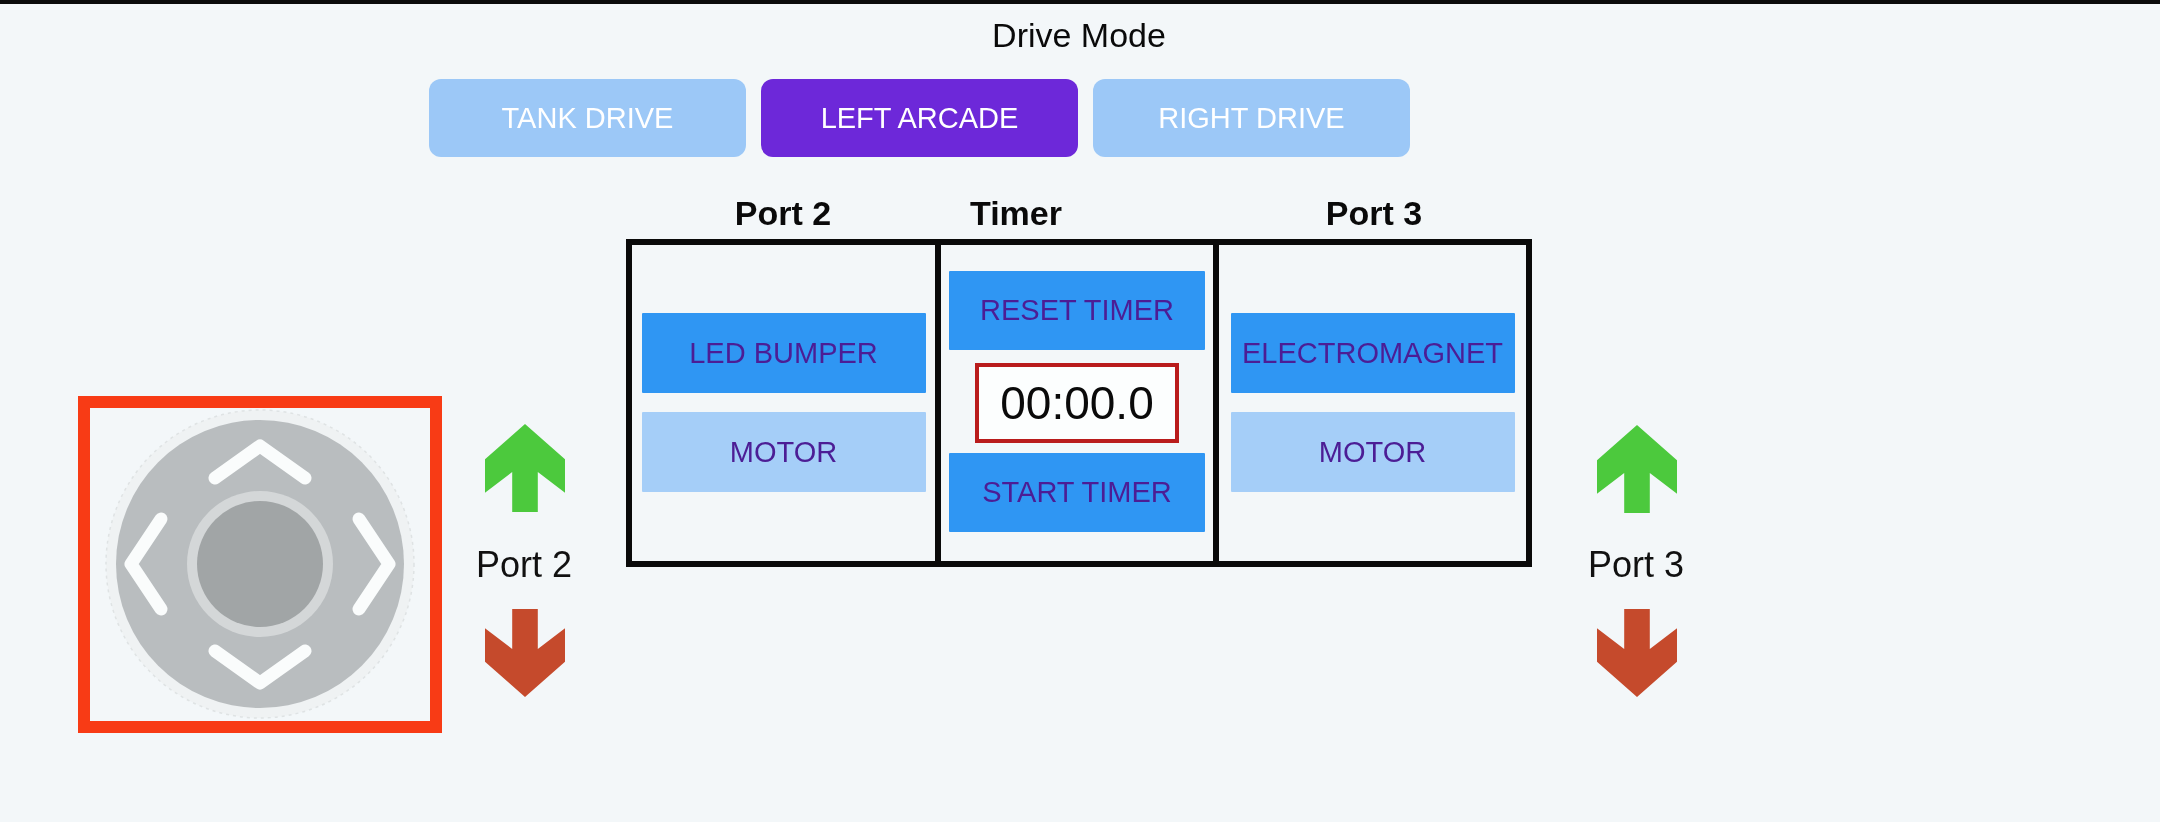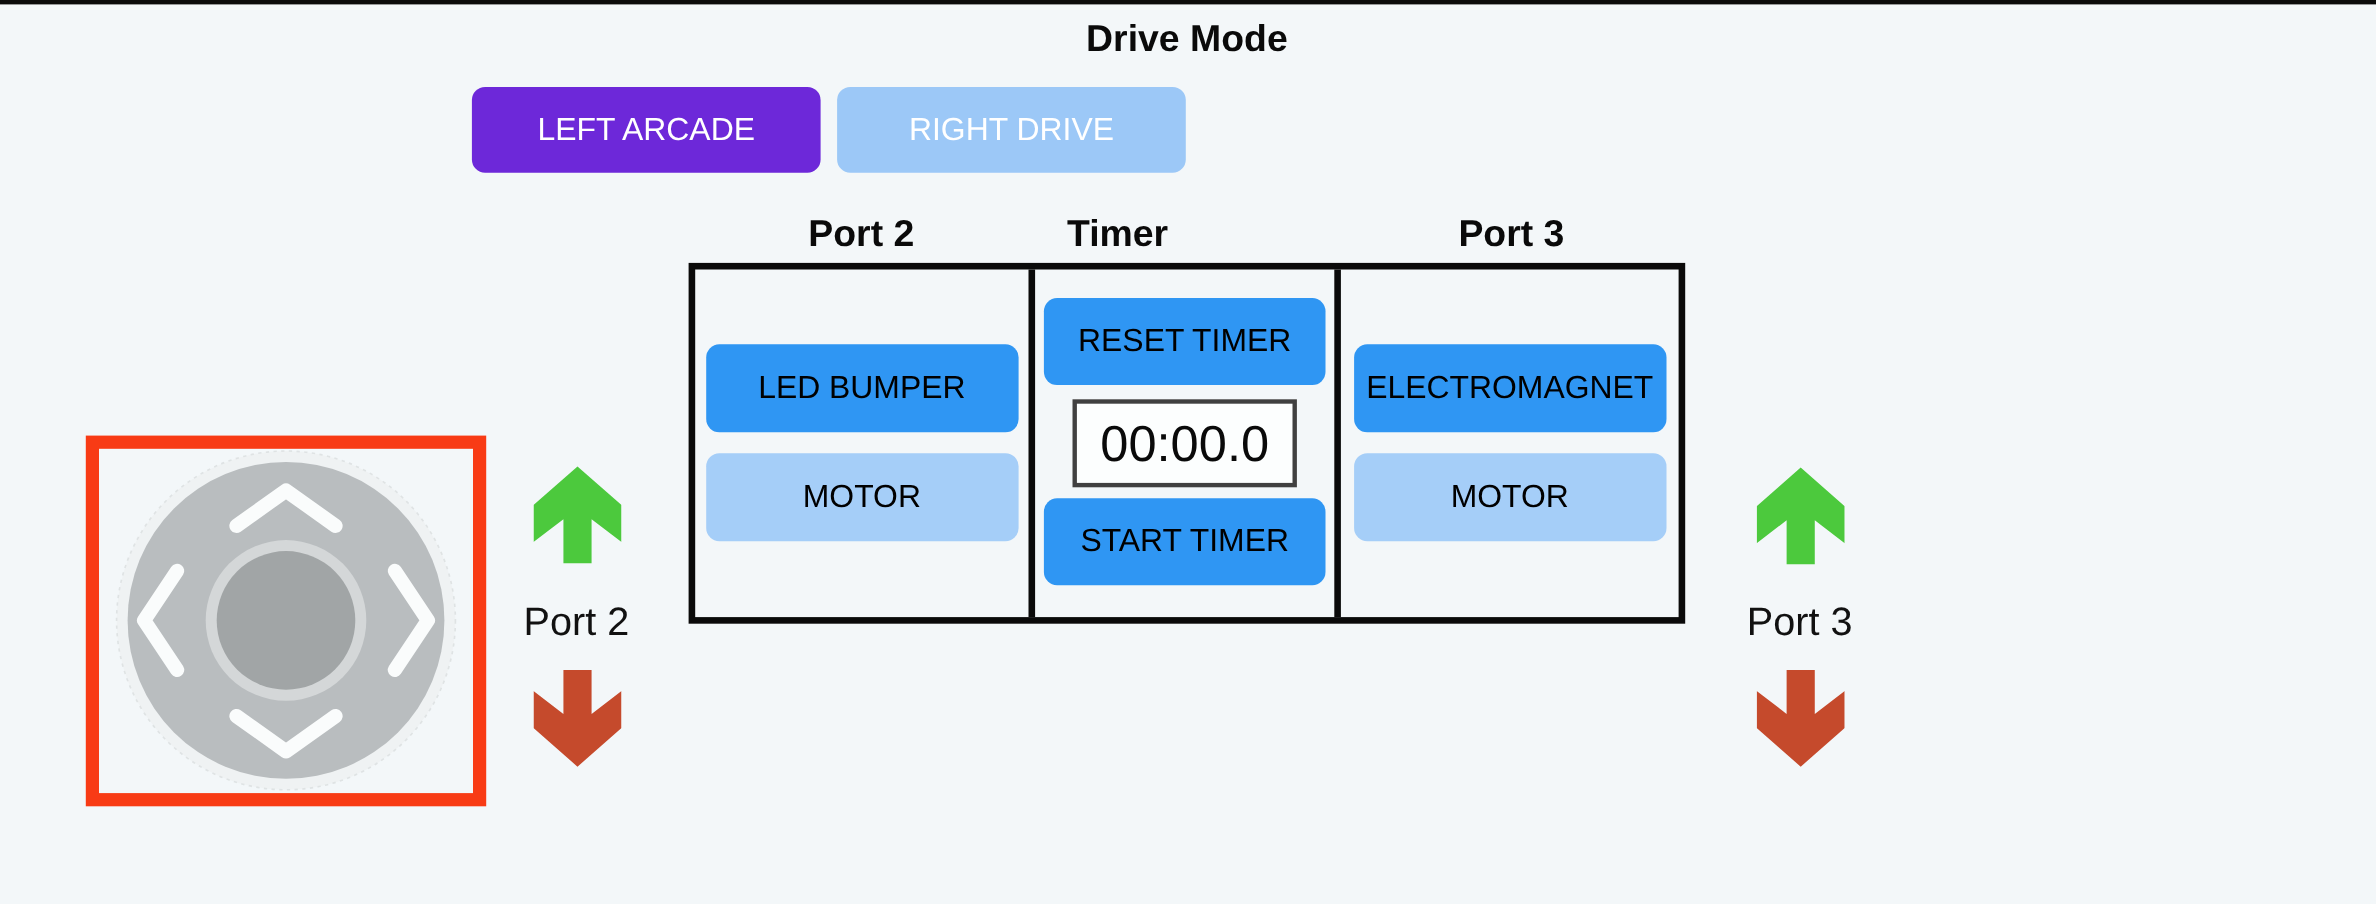--- a/index.html
+++ b/index.html
@@ -5,21 +5,21 @@
   html,body{margin:0;padding:0;background:#e8ecee;}
   .stage{
     position:relative;width:2160px;height:822px;overflow:hidden;
     background:#F3F7F9;
     font-family:"Liberation Sans", sans-serif;
     -webkit-font-smoothing:antialiased;
   }
   .topbar{position:absolute;left:0;top:0;width:2160px;height:4px;background:#0B0B0B;}
   .page-title{
     position:absolute;left:1079px;top:16px;transform:translateX(-50%);
-    font-size:34px;font-weight:bold;color:#0A0A0A;white-space:nowrap;
+    font-size:34px;font-weight:normal;color:#0A0A0A;white-space:nowrap;
   }
   
   .drive-row{position:absolute;left:429px;top:79px;display:flex;gap:15px;}
   .drive-btn{
     width:317px;height:78px;border:none;border-radius:12px;
     background:#9CC8F7;color:#FFFFFF;font-size:29px;
     font-family:"Liberation Sans", sans-serif;
     display:flex;align-items:center;justify-content:center;cursor:pointer;
     padding:0;white-space:nowrap;
   }
@@ -36,32 +36,32 @@
   .device-table{
     position:absolute;left:626px;top:239px;width:906px;height:328px;
     border:6px solid #0A0A0A;box-sizing:border-box;
     display:grid;grid-template-columns:303px 6px 272px 6px 307px;
   }
   .v-divider{background:#0A0A0A;}
   .cell{display:flex;flex-direction:column;align-items:center;box-sizing:border-box;}
   .cell.ports{padding-top:68px;}
   .cell.timer{padding-top:26px;}
   .dev-btn{
-    border:none;border-radius:12px;color:#000000;font-size:29px;
+    border:none;border-radius:1px;color:#4c1d95;font-size:29px;
     font-family:"Liberation Sans", sans-serif;cursor:pointer;
     display:flex;align-items:center;justify-content:center;padding:16px;white-space:nowrap;
   }
   .dev-btn.active{background:#2F96F3;}
   .dev-btn.inactive{background:#A5CEF8;}
   .cell.ports .dev-btn{width:284px;height:80px;}
   .cell.ports .dev-btn + .dev-btn{margin-top:19px;}
   .cell.timer .dev-btn{width:256px;height:79px;background:#2F96F3;}
   .timer-display{
     margin-top:13px;margin-bottom:10px;
-    width:204px;height:80px;box-sizing:border-box;border:4px solid #404040;
+    width:204px;height:80px;box-sizing:border-box;border:4px solid #b91c1c;
     background:#FCFEFE;color:#0A0A0A;font-size:46px;
     display:flex;align-items:center;justify-content:center;white-space:nowrap;
   }
   
   .joystick-box{
     position:absolute;left:78px;top:396px;width:364px;height:337px;
     border:12px solid #F83B15;box-sizing:border-box;cursor:pointer;
   }
   .joystick-box svg{display:block;}
   
@@ -79,20 +79,21 @@
 </head>
 <body>
 
 <div class="stage">
 
   <div class="topbar"></div>
 
   <div class="page-title">Drive Mode</div>
 
   <div class="drive-row">
+    <button class="drive-btn">TANK DRIVE</button>
     <button class="drive-btn selected">LEFT ARCADE</button>
     <button class="drive-btn">RIGHT DRIVE</button>
   </div>
 
   <div class="col-header c1">Port 2</div>
   <div class="col-header c2">Timer</div>
   <div class="col-header c3">Port 3</div>
 
   <div class="device-table">
     <div class="cell ports">

